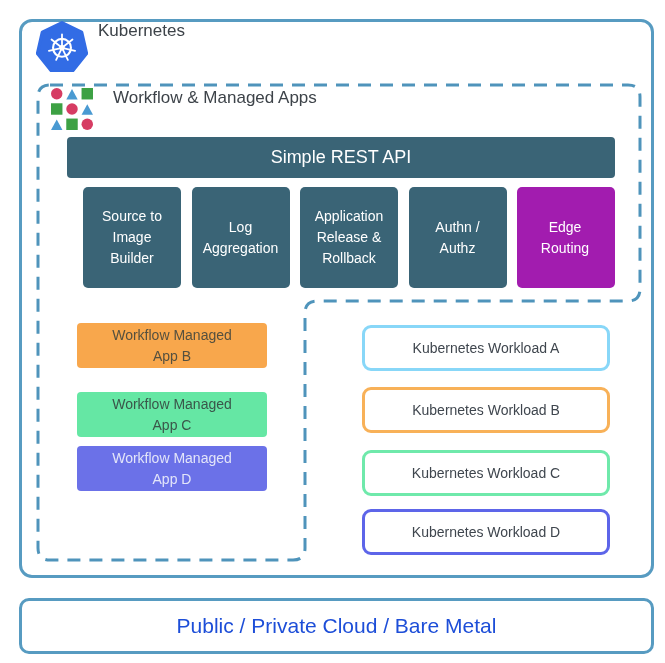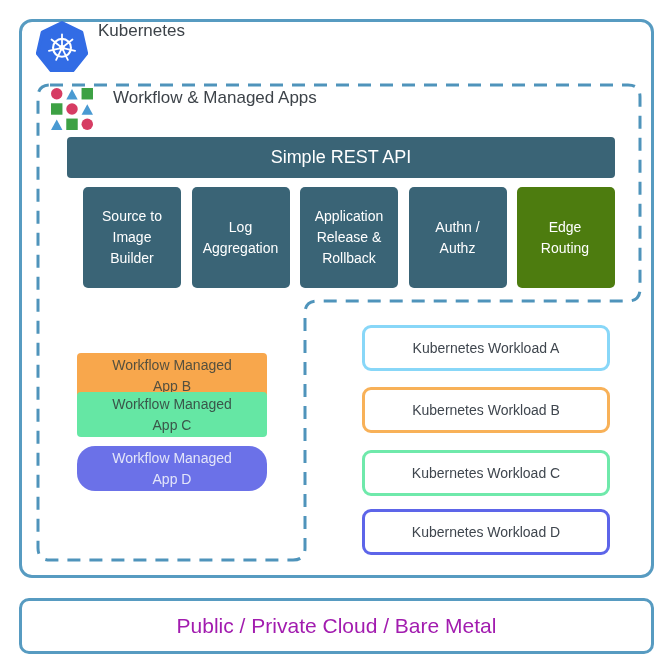--- a/index.html
+++ b/index.html
@@ -18,21 +18,21 @@
     border: 3px solid #579bc1;
     border-radius: 13px;
     background: transparent;
   }
   .bottom-box {
     left: 19px; top: 598px; width: 635px; height: 56px;
     border: 3px solid #579bc1;
     border-radius: 10px;
     display: flex; align-items: center; justify-content: center;
     font-size: 21px;
-    color: #a21caf;
+    color: #1d4ed8;
   }
 
   .header-row {
     display: flex; align-items: flex-start;
   }
   .k8s-header { left: 36px; top: 21px; height: 54px; gap: 10px; }
   .k8s-header .label, .wma-header .label {
     font-size: 17px;
     color: #3d4349;
     white-space: nowrap;
@@ -122,26 +122,26 @@
     <span class="label" style="color: rgb(61, 67, 73);">Workflow &amp; Managed Apps</span>
   </div>
 
   <div class="abs rest-bar" style="background-color: rgb(58, 100, 118);">Simple REST API</div>
 
   <div class="abs services-row">
     <div class="service-box" style="background-color: rgb(58, 100, 118); margin-left: 16px;">Source to Image Builder</div>
     <div class="service-box" style="background-color: rgb(58, 100, 118);">Log Aggregation</div>
     <div class="service-box" style="background-color: rgb(58, 100, 118);">Application Release &amp; Rollback</div>
     <div class="service-box" style="background-color: rgb(58, 100, 118);">Authn / Authz</div>
-    <div class="service-box" style="background-color: #4d7c0f; padding-left: 7px;">Edge Routing</div>
+    <div class="service-box" style="background-color: #a21caf; padding-left: 7px;">Edge Routing</div>
   </div>
 
-  <div class="abs app-box" style="top: 323px; background-color: rgb(248, 167, 76); color: rgb(85, 80, 63); margin-top: 30px;">Workflow Managed App B</div>
+  <div class="abs app-box" style="top: 323px; background-color: rgb(248, 167, 76); color: rgb(85, 80, 63);">Workflow Managed App B</div>
   <div class="abs app-box" style="top: 392px; background-color: rgb(101, 231, 164); color: rgb(58, 86, 74);">Workflow Managed App C</div>
-  <div class="abs app-box" style="top: 446px; background-color: rgb(107, 113, 232); color: rgb(227, 229, 249); border-radius: 18px;">Workflow Managed App D</div>
+  <div class="abs app-box" style="top: 446px; background-color: rgb(107, 113, 232); color: rgb(227, 229, 249);">Workflow Managed App D</div>
 
   <div class="abs workload-box" style="top: 325px; border-color: rgb(136, 215, 248);">Kubernetes Workload A</div>
   <div class="abs workload-box" style="top: 387px; border-color: rgb(248, 177, 88);">Kubernetes Workload B</div>
   <div class="abs workload-box" style="top: 450px; border-color: rgb(111, 233, 171); text-align: right;">Kubernetes Workload C</div>
   <div class="abs workload-box" style="top: 509px; border-color: rgb(93, 101, 233);">Kubernetes Workload D</div>
 
   <div class="abs bottom-box" style="border-color: rgb(87, 155, 193);">Public / Private Cloud / Bare Metal</div>
 
 </div>
 

